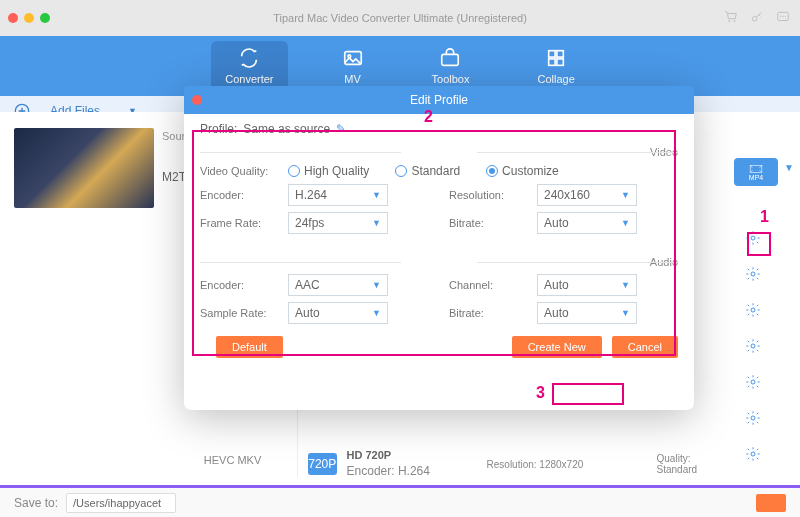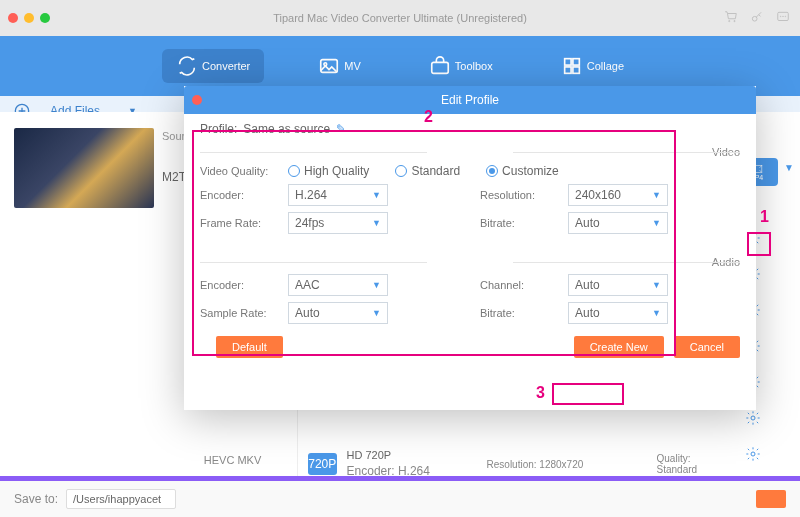--- a/index.html
+++ b/index.html
@@ -5,21 +5,21 @@
 *{box-sizing:border-box;margin:0;padding:0;font-family:-apple-system,Helvetica,Arial,sans-serif;font-size:12px}
 body{width:800px;height:517px;background:#f5f5f5;overflow:hidden;position:relative}
 .titlebar{height:36px;background:#e8e8e8;display:flex;align-items:center;padding:0 8px;position:relative}
 .traffic{display:flex;gap:6px}
 .dot{width:10px;height:10px;border-radius:50%}
 .red{background:#ff5f56}.yellow{background:#ffbd2e}.green{background:#27c93f}
 .title{position:absolute;left:50%;transform:translateX(-50%);color:#999;font-size:11px}
 .titlebar-right{position:absolute;right:10px;display:flex;gap:12px;color:#bbb}
 .titlebar-right svg{width:14px;height:14px;stroke:#bbb;fill:none;stroke-width:1.5}
 .toolbar{height:60px;background:#4a98e8;display:flex;justify-content:center;align-items:center;gap:40px}
-.tool{display:flex;flex-direction:row;align-items:center;gap:4px;color:#fff;padding:6px 14px;border-radius:6px;cursor:pointer}
+.tool{display:flex;flex-direction:column;align-items:center;gap:4px;color:#fff;padding:6px 14px;border-radius:6px;cursor:pointer}
 .tool.active{background:#3d82cc}
 .tool svg{width:22px;height:22px;stroke:#fff;fill:none;stroke-width:1.8}
 .tool span{font-size:11px}
 .subbar{height:30px;background:#e9f2fc;display:flex;align-items:center;padding:0 14px;color:#3d82cc;position:relative}
 .addbtn{display:flex;align-items:center;gap:20px;cursor:pointer}
 .addbtn svg{width:16px;height:16px;stroke:#3d82cc;fill:none;stroke-width:2}
 .subbar .chev{margin-left:8px;font-size:9px}
 .main{position:absolute;top:112px;left:0;right:0;bottom:0;background:#fff}
 .thumb{position:absolute;left:14px;top:16px;width:140px;height:80px;background:linear-gradient(135deg,#1a2845 0%,#3a4565 40%,#d4a855 60%,#2a3555 100%);border-radius:2px}
 .srclabel{position:absolute;left:162px;top:18px;color:#999;font-size:11px}
@@ -31,28 +31,28 @@
 .sidepanel{position:absolute;right:36px;top:110px;bottom:40px;width:22px;display:flex;flex-direction:column;gap:20px;align-items:center;padding-top:8px}
 .gear{width:16px;height:16px;cursor:pointer}
 .gear svg{width:16px;height:16px;stroke:#4a98e8;fill:none;stroke-width:1.5}
 .listarea{position:absolute;left:168px;top:100px;right:60px;bottom:40px;display:flex}
 .listleft{width:130px;border-right:1px solid #eee;display:flex;flex-direction:column;padding-top:230px}
 .listleft div{padding:12px 10px;color:#888;font-size:11px;text-align:center}
 .listright{flex:1;padding-top:230px}
 .prow{display:flex;align-items:center;padding:6px 10px;gap:10px;border-bottom:1px solid #f5f5f5}
 .pchip{width:30px;height:22px;background:#4a98e8;border-radius:3px;display:flex;align-items:center;justify-content:center;color:#fff;font-size:7px;flex-direction:column}
 .pinfo{flex:0 0 130px;color:#888;font-size:10px;line-height:1.4}
-.pinfo b{color:#666;font-size:11px;font-weight:400}
+.pinfo b{color:#666;font-size:11px;font-weight:700}
 .pres{flex:0 0 160px;color:#888;font-size:10px}
 .pqual{color:#888;font-size:10px}
-.bottombar{position:absolute;bottom:0;left:0;right:0;height:41px;background:#f9f9f9;border-top:5px solid #8b5cf6;display:flex;align-items:center;padding:0 14px;gap:8px;color:#888}
+.bottombar{position:absolute;bottom:0;left:0;right:0;height:32px;background:#f9f9f9;border-top:3px solid #8b5cf6;display:flex;align-items:center;padding:0 14px;gap:8px;color:#888}
 .pathbox{border:1px solid #ddd;padding:3px 6px;background:#fff;border-radius:2px;color:#666;font-size:11px;width:110px;overflow:hidden;white-space:nowrap}
 .orangebtn{position:absolute;right:14px;background:#ff7a3d;width:30px;height:18px;border-radius:2px}
 
-.modal{position:absolute;left:184px;top:86px;width:572px;height:324px;background:#fff;border-radius:0;box-shadow:0 8px 40px rgba(0,0,0,0.25);z-index:100}
+.modal{position:absolute;left:184px;top:86px;width:510px;height:324px;background:#fff;border-radius:7px;box-shadow:0 8px 40px rgba(0,0,0,0.25);z-index:100}
 .mhead{height:28px;background:#4a98e8;display:flex;align-items:center;color:#fff;position:relative;border-radius:3px 3px 0 0}
 .mhead .dot{margin-left:8px}
 .mtitle{position:absolute;left:50%;transform:translateX(-50%);font-size:12px}
 .mbody{padding:8px 16px 12px}
 .profrow{display:flex;align-items:center;gap:6px;color:#666;font-size:11px;margin-bottom:10px}
 .pencil{color:#4a98e8}
 .sectitle{text-align:right;color:#888;font-size:11px;margin:2px 0 6px;position:relative}
 .sectitle:before,.sectitle:after{content:"";position:absolute;top:50%;width:42%;height:1px;background:#e5e5e5}
 .sectitle:before{left:0}.sectitle:after{right:0}
 .frow{display:flex;align-items:center;margin:6px 0;gap:8px}

